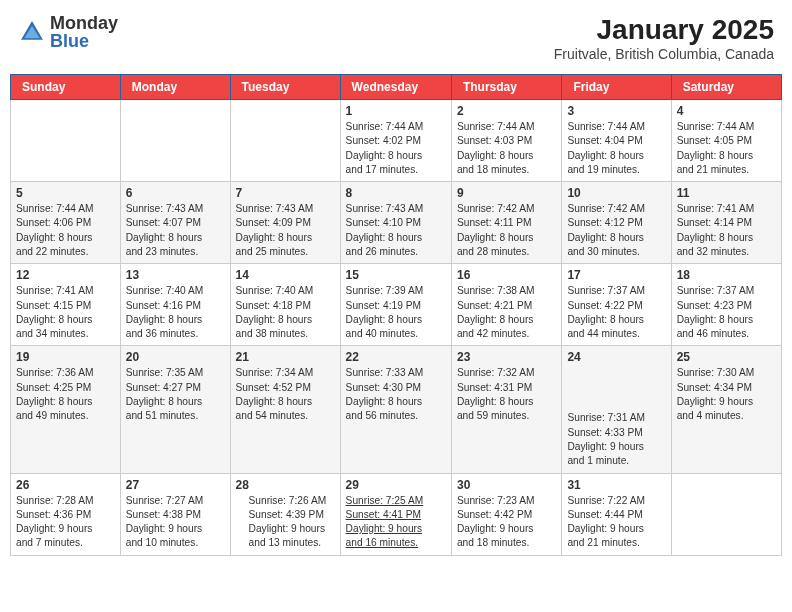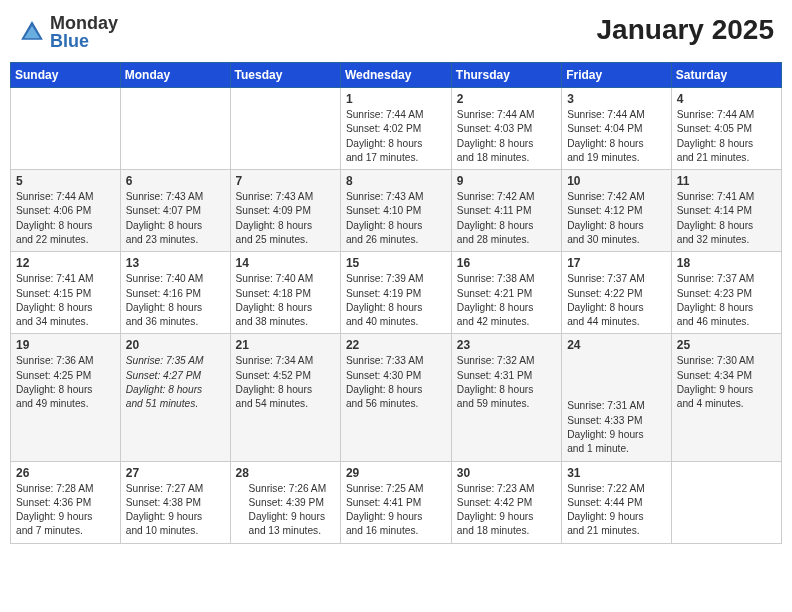--- a/index.html
+++ b/index.html
@@ -46,25 +46,25 @@
       font-size: 14px;
       font-weight: normal;
       color: #444;
     }
     .calendar {
       width: 100%;
       border-collapse: collapse;
       border: 1px solid #ccc;
     }
     .calendar thead tr th {
-      background: #1d4ed8;
+      background: #ef4444;
       color: #fff;
       font-size: 12px;
       font-weight: bold;
-      padding: 5px 4px;
+      padding: 5px 11px;
       text-align: left;
       border: 1px solid #2563a0;
     }
     .calendar tbody tr td {
       vertical-align: top;
       border: 1px solid #ccc;
       padding: 4px 5px;
       width: 113px;
       min-height: 80px;
       font-size: 10.5px;
@@ -98,20 +98,21 @@
       <polygon points="18,4 32,28 4,28" fill="#2e6db4"></polygon>
       <polygon points="18,10 28,26 8,26" fill="#6aaee0"></polygon>
     </svg>
     <div class="logo-text">
       <span class="logo-general">Monday</span><br>
       <span class="logo-blue">Blue</span>
     </div>
   </div>
   <div class="title-block">
     <h1>January 2025</h1>
+    <h2>Fruitvale, British Columbia, Canada</h2>
   </div>
 </div>
 
 <table class="calendar">
   <thead>
     <tr>
     <th>Sunday</th>
         <th>Monday</th>
         <th>Tuesday</th>
         <th>Wednesday</th>
@@ -259,21 +260,21 @@
       <tr>
         <td>
           <span class="day-number">19</span>
           <div class="day-info" style="white-space: pre-line;">Sunrise: 7:36 AM
 Sunset: 4:25 PM
 Daylight: 8 hours
 and 49 minutes.</div>
         </td>
         <td>
           <span class="day-number">20</span>
-          <div class="day-info" style="white-space: pre-line; font-style: italic;">Sunrise: 7:35 AM
+          <div class="day-info" style="white-space: pre-line;">Sunrise: 7:35 AM
 Sunset: 4:27 PM
 Daylight: 8 hours
 and 51 minutes.</div>
         </td>
         <td>
           <span class="day-number">21</span>
           <div class="day-info" style="white-space: pre-line;">Sunrise: 7:34 AM
 Sunset: 4:52 PM
 Daylight: 8 hours
 and 54 minutes.</div>
@@ -324,21 +325,21 @@
         </td>
         <td>
           <span class="day-number">28</span>
           <div class="day-info" style="white-space: pre-line; margin-left: 13px;">Sunrise: 7:26 AM
 Sunset: 4:39 PM
 Daylight: 9 hours
 and 13 minutes.</div>
         </td>
         <td>
           <span class="day-number">29</span>
-          <div class="day-info" style="white-space: pre-line;">Sunrise: 7:25 AM
+          <div class="day-info" style="white-space: pre-line; text-decoration: underline;">Sunrise: 7:25 AM
 Sunset: 4:41 PM
 Daylight: 9 hours
 and 16 minutes.</div>
         </td>
         <td>
           <span class="day-number">30</span>
           <div class="day-info" style="white-space: pre-line;">Sunrise: 7:23 AM
 Sunset: 4:42 PM
 Daylight: 9 hours
 and 18 minutes.</div>

